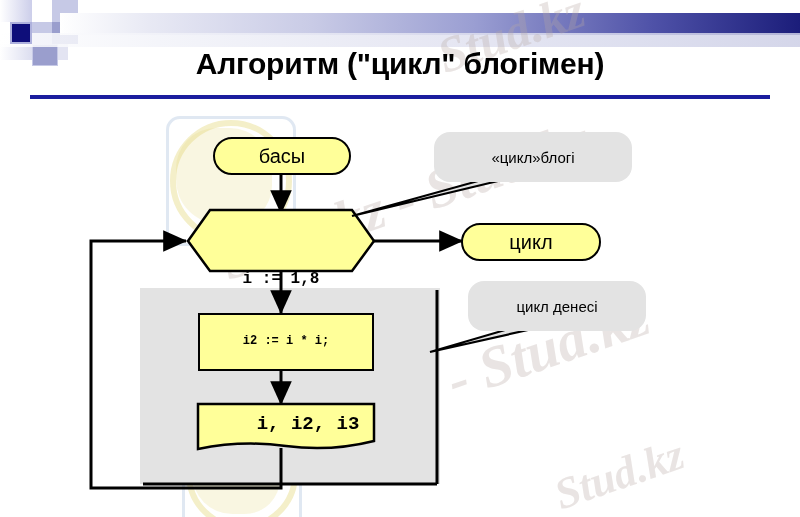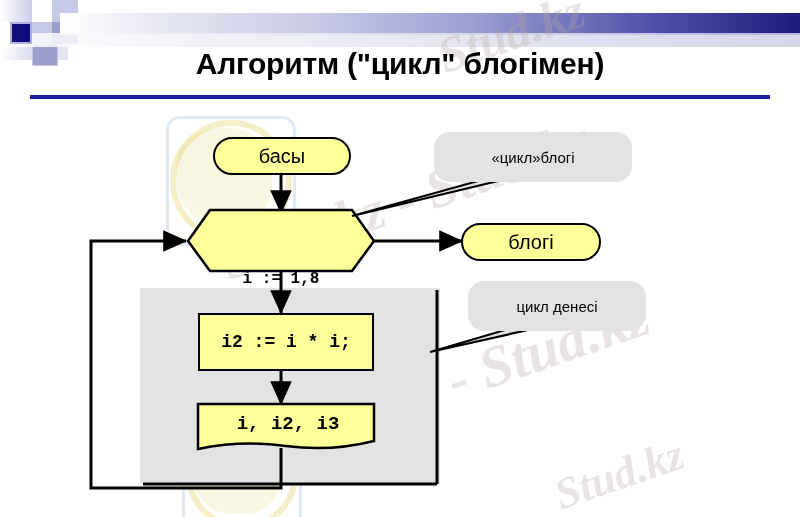--- a/index.html
+++ b/index.html
@@ -116,21 +116,21 @@
     border: 2px solid #000000;
     border-radius: 22px;
     font-size: 20px;
   }
 
   
   .proc {
     background: #ffff99;
     border: 2px solid #000000;
     font-family: "Liberation Mono", monospace;
-    font-size: 18px;
+    font-size: 12px;
     font-weight: bold;
     line-height: 1.45;
     flex-direction: row;
   }
   .proc .ln { display: block; white-space: pre; }
 
   
   .outbox { position: absolute; }
   .outbox .label {
     position: absolute;
@@ -253,28 +253,28 @@
 
   <div class="node term" style="left:213px; top:137px; width:138px; height:38px;">
     <span>басы</span>
   </div>
 
   <div class="hexwrap" style="left:186px; top:208px; width:190px; height:66px;">
     <span class="label">i := 1,8</span>
   </div>
 
   <div class="node term" style="left:461px; top:223px; width:140px; height:38px;">
-    <span>блогі</span>
+    <span>цикл</span>
   </div>
 
   <div class="node proc" style="left:198px; top:313px; width:176px; height:58px;">
     <span class="ln">i2 := i * i;</span>
   </div>
 
-  <div class="outbox" style="left:190px; top:404px; width:196px; height:48px;">
+  <div class="outbox" style="left:210px; top:404px; width:196px; height:48px;">
     <span class="label">i, i2, i3</span>
   </div>
 
   <div class="callout" style="left:434px; top:132px; width:198px; height:50px;">
     <div class="bubble" style="height:50px;">
       <span>«цикл»блогі</span>
     </div>
   </div>
 
   <div class="callout" style="left:468px; top:281px; width:178px; height:50px;">

